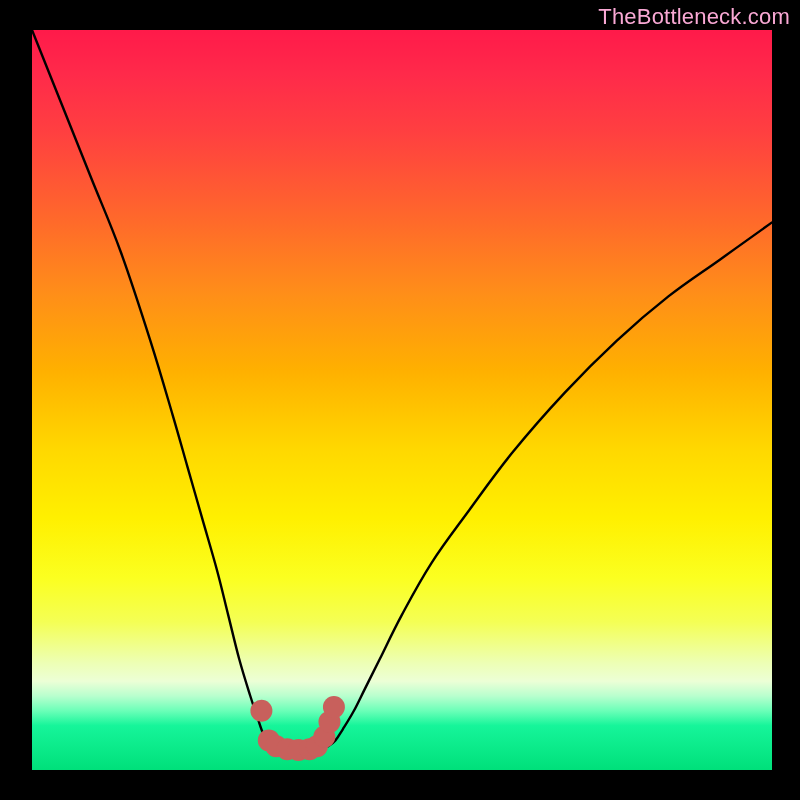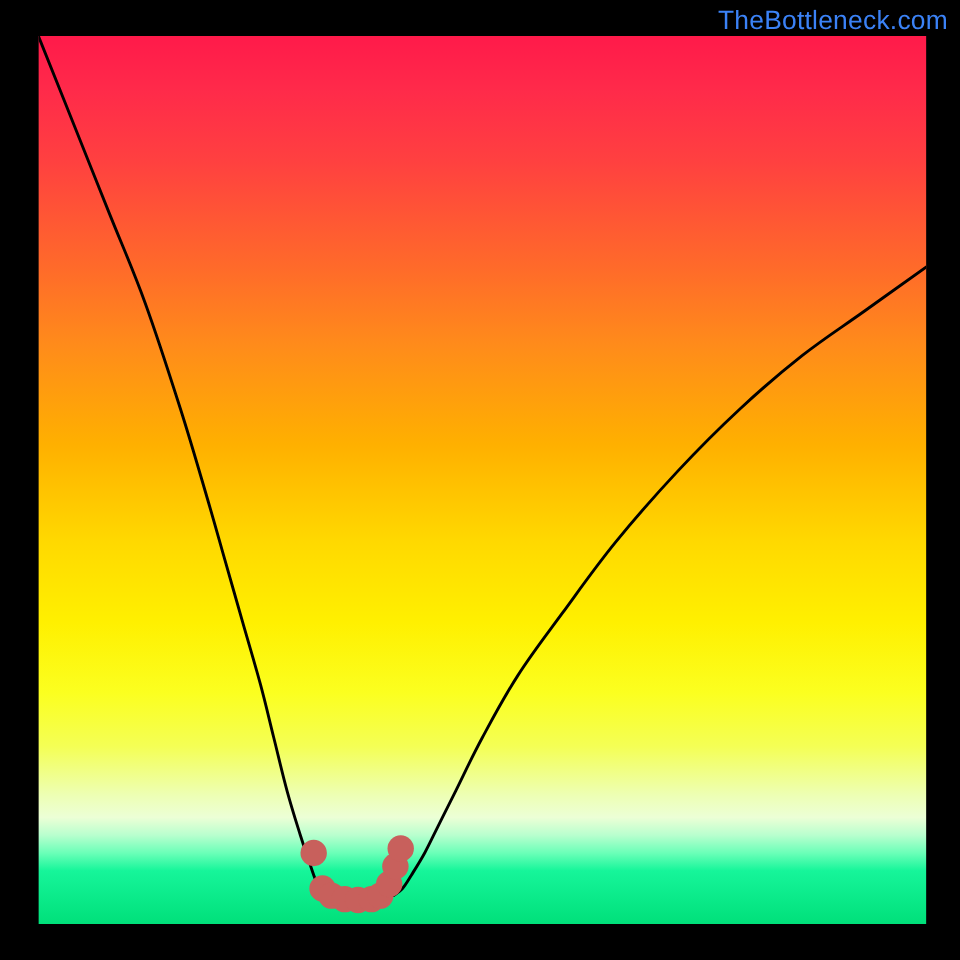--- a/index.html
+++ b/index.html
@@ -42,21 +42,21 @@
   .svg-layer {
     position: absolute;
     inset: 0;
     width: 100%;
     height: 100%;
   }
   .watermark {
     position: absolute;
     top: 4px;
     right: 10px;
-    color: #3b82f6;
+    color: #f9a8d4;
     font-family: Arial, Helvetica, sans-serif;
     font-size: 22px;
     font-weight: 400;
     letter-spacing: 0.2px;
   }
 </style>
 </head>
 <body>
 
 <div class="frame">

